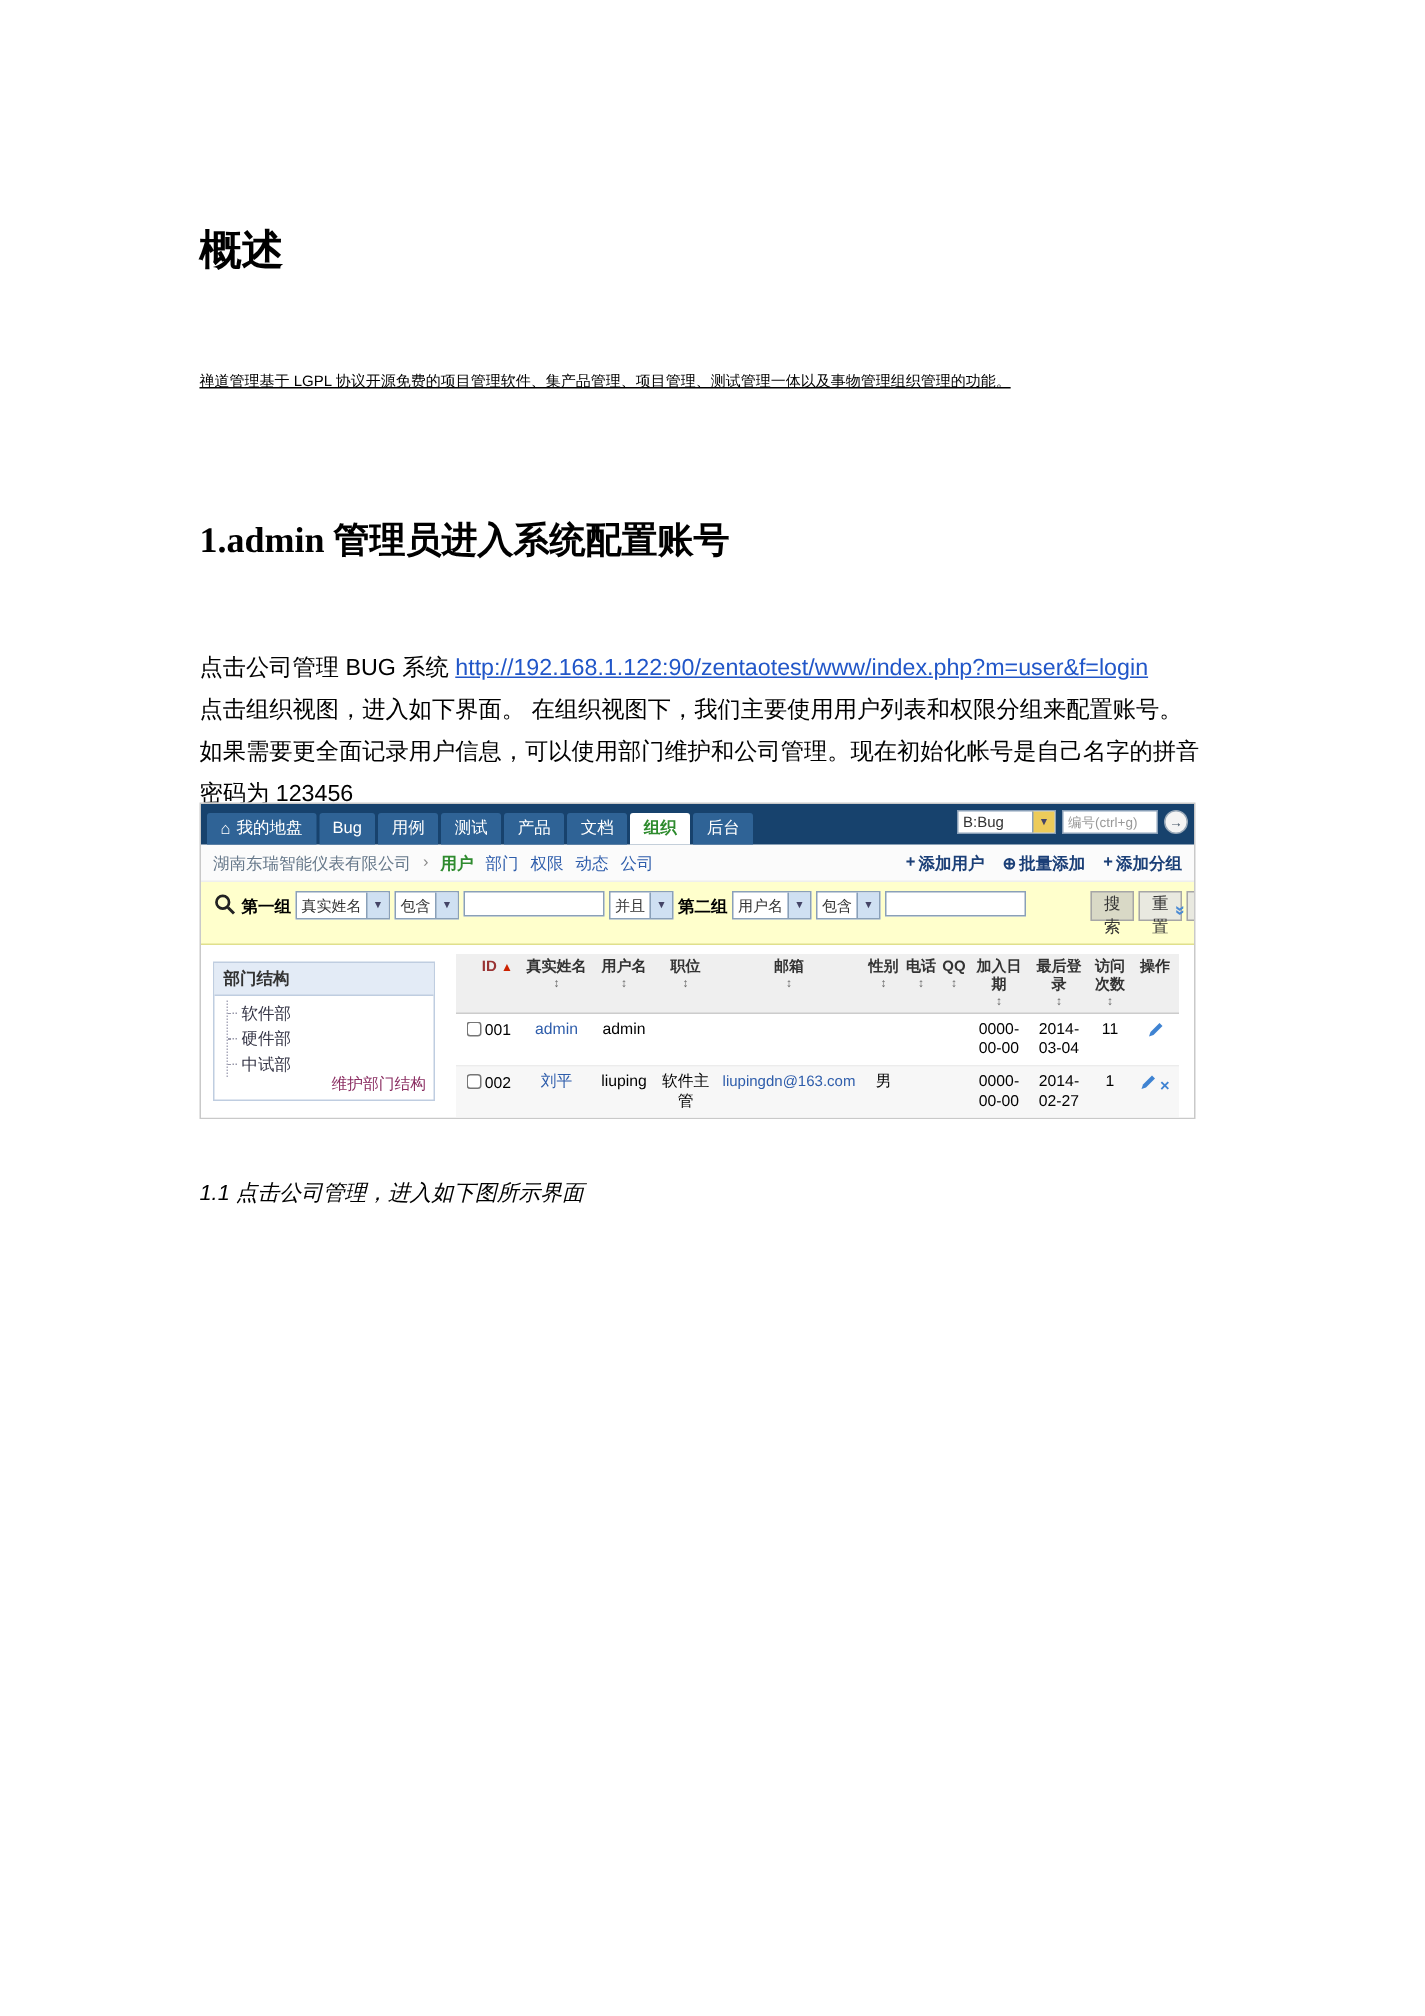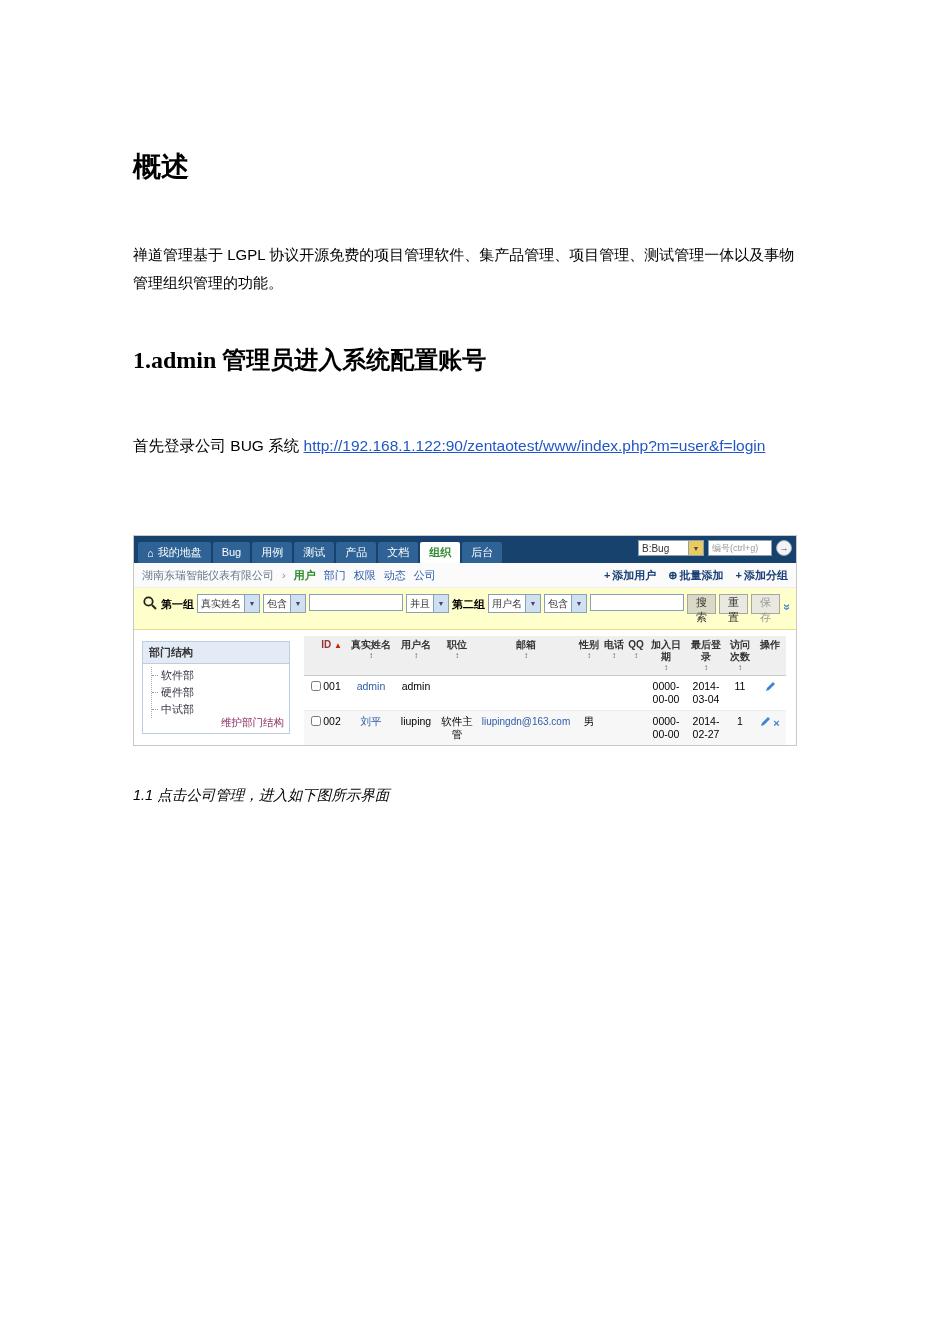--- a/index.html
+++ b/index.html
@@ -1,21 +1,21 @@
 <!DOCTYPE html>
 <html><head>
 <meta charset="utf-8">
 <style>
   html,body{margin:0;padding:0;background:#fff;}
   .page{position:relative;width:950px;height:1344px;background:#fff;overflow:hidden;
         font-family:"Liberation Sans",sans-serif;color:#000;}
 
   
   .h1{position:absolute;left:133px;top:148px;font-size:28px;font-weight:bold;}
-  .p1{position:absolute;left:133px;top:241px;width:670px;font-size:15px;line-height:28px;}
+  .p1{position:absolute;left:133px;top:241px;width:670px;font-size:10px;line-height:28px;text-decoration:underline;}
   .h2{position:absolute;left:133px;top:344px;font-size:24px;font-weight:bold;
       font-family:"Liberation Serif","Liberation Sans",serif;}
   .p2{position:absolute;left:133px;top:432px;width:674px;font-size:15.5px;line-height:28px;}
   .p2 a{color:#2156c8;text-decoration:underline;}
   .caption{position:absolute;left:133px;top:786px;font-size:14.5px;font-style:italic;}
 
   
   .shot{position:absolute;left:133px;top:535px;width:664px;height:211px;
         border:1px solid #c9c9c9;box-sizing:border-box;background:#fff;
         font-size:11px;overflow:hidden;}
@@ -54,21 +54,21 @@
   .searchrow{position:relative;height:42px;background:#ffffcc;border-bottom:1px solid #e0e08c;
              display:flex;align-items:flex-start;gap:3px;padding:6px 20px 0 8px;box-sizing:border-box;}
   .mag{margin-top:1px;}
   .slabel{font-weight:bold;font-size:11px;margin-top:3px;white-space:nowrap;}
   .sel-f{width:88px;height:19px;}
   .sel-o{width:56px;height:19px;}
   .sel-a{width:52px;height:19px;}
   .sinput{width:86px;height:15px;border:1px solid #8aa0b8;font-size:10px;padding:0 3px;}
   .btn{height:20px;padding:0 8px;background:#e9e9e0;border:1px solid #a6a6a6;font-size:11px;
        color:#333;cursor:default;}
-  .btn.primary{background:#d9d9c6;}
+  .btn.primary{background:#d9d9c6;margin-left:40px;}
   .btn.disabled{color:#999;}
   .dblchev{position:absolute;right:5px;top:12px;color:#4b8bd4;font-weight:bold;font-size:12px;
            transform:rotate(90deg);cursor:default;}
 
   
   .content{position:relative;height:118px;background:#fff;}
   .side{position:absolute;left:8px;top:11px;width:148px;height:93px;border:1px solid #bfcde0;
         box-sizing:border-box;background:#fff;font-size:11px;}
   .side-h{background:#e3ebf6;border-bottom:1px solid #bfcde0;padding:3px 6px;font-weight:bold;color:#333;}
   .side-items{margin:3px 0 0 8px;border-left:1px dotted #aab;}
@@ -97,21 +97,22 @@
 </head>
 <body>
 
 <div class="page">
 
   <div class="h1">概述</div>
   <div class="p1">禅道管理基于 LGPL 协议开源免费的项目管理软件、集产品管理、项目管理、测试管理一体以及事物管理组织管理的功能。</div>
   <div class="h2">1.admin 管理员进入系统配置账号</div>
 
   <div class="p2">
-    <div><span>首先登录公司  BUG 系统 </span><a href="#">http://192.168.1.122:90/zentaotest/www/index.php?m=user&amp;f=login</a></div>
+    <div><span>点击公司管理  BUG 系统 </span><a href="#">http://192.168.1.122:90/zentaotest/www/index.php?m=user&amp;f=login</a></div>
+    <div>点击组织视图，进入如下界面。 在组织视图下，我们主要使用用户列表和权限分组来配置账号。 如果需要更全面记录用户信息，可以使用部门维护和公司管理。现在初始化帐号是自己名字的拼音密码为 123456</div>
   </div>
 
   <div class="shot">
 
     <div class="nav">
       <div class="tab">
         <span class="home">⌂</span>
         <span>我的地盘</span>
       </div>
       <div class="tab">

